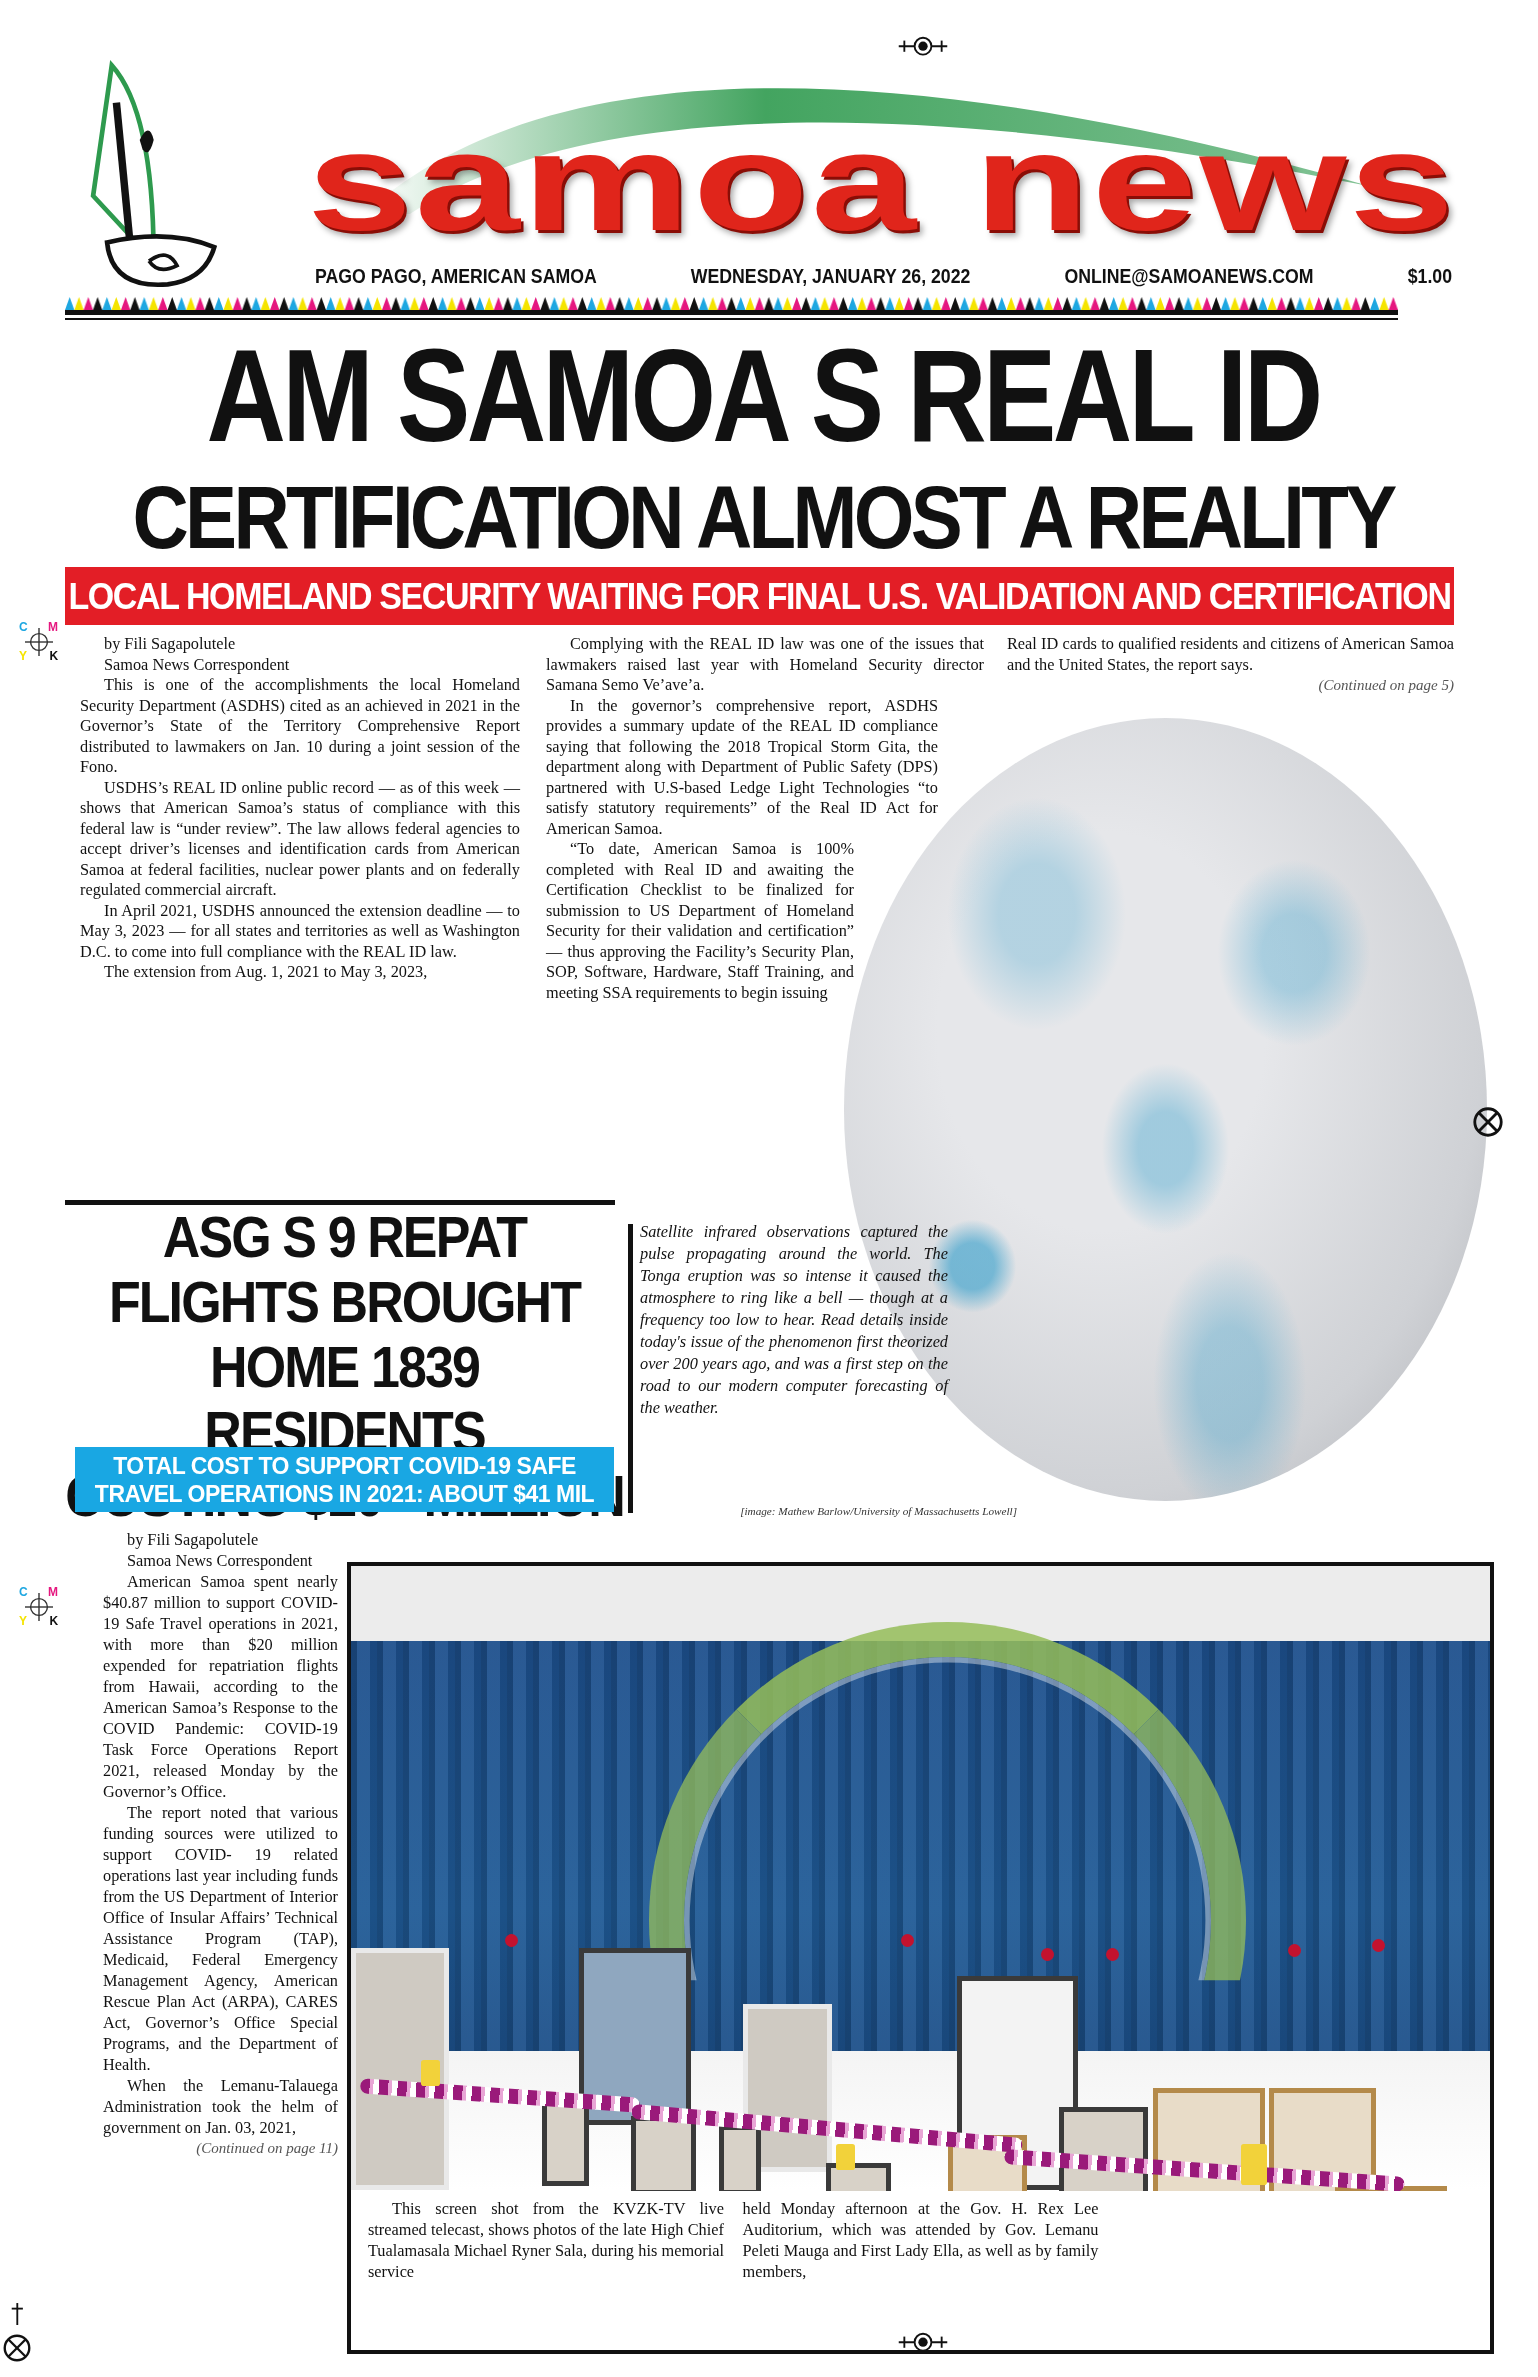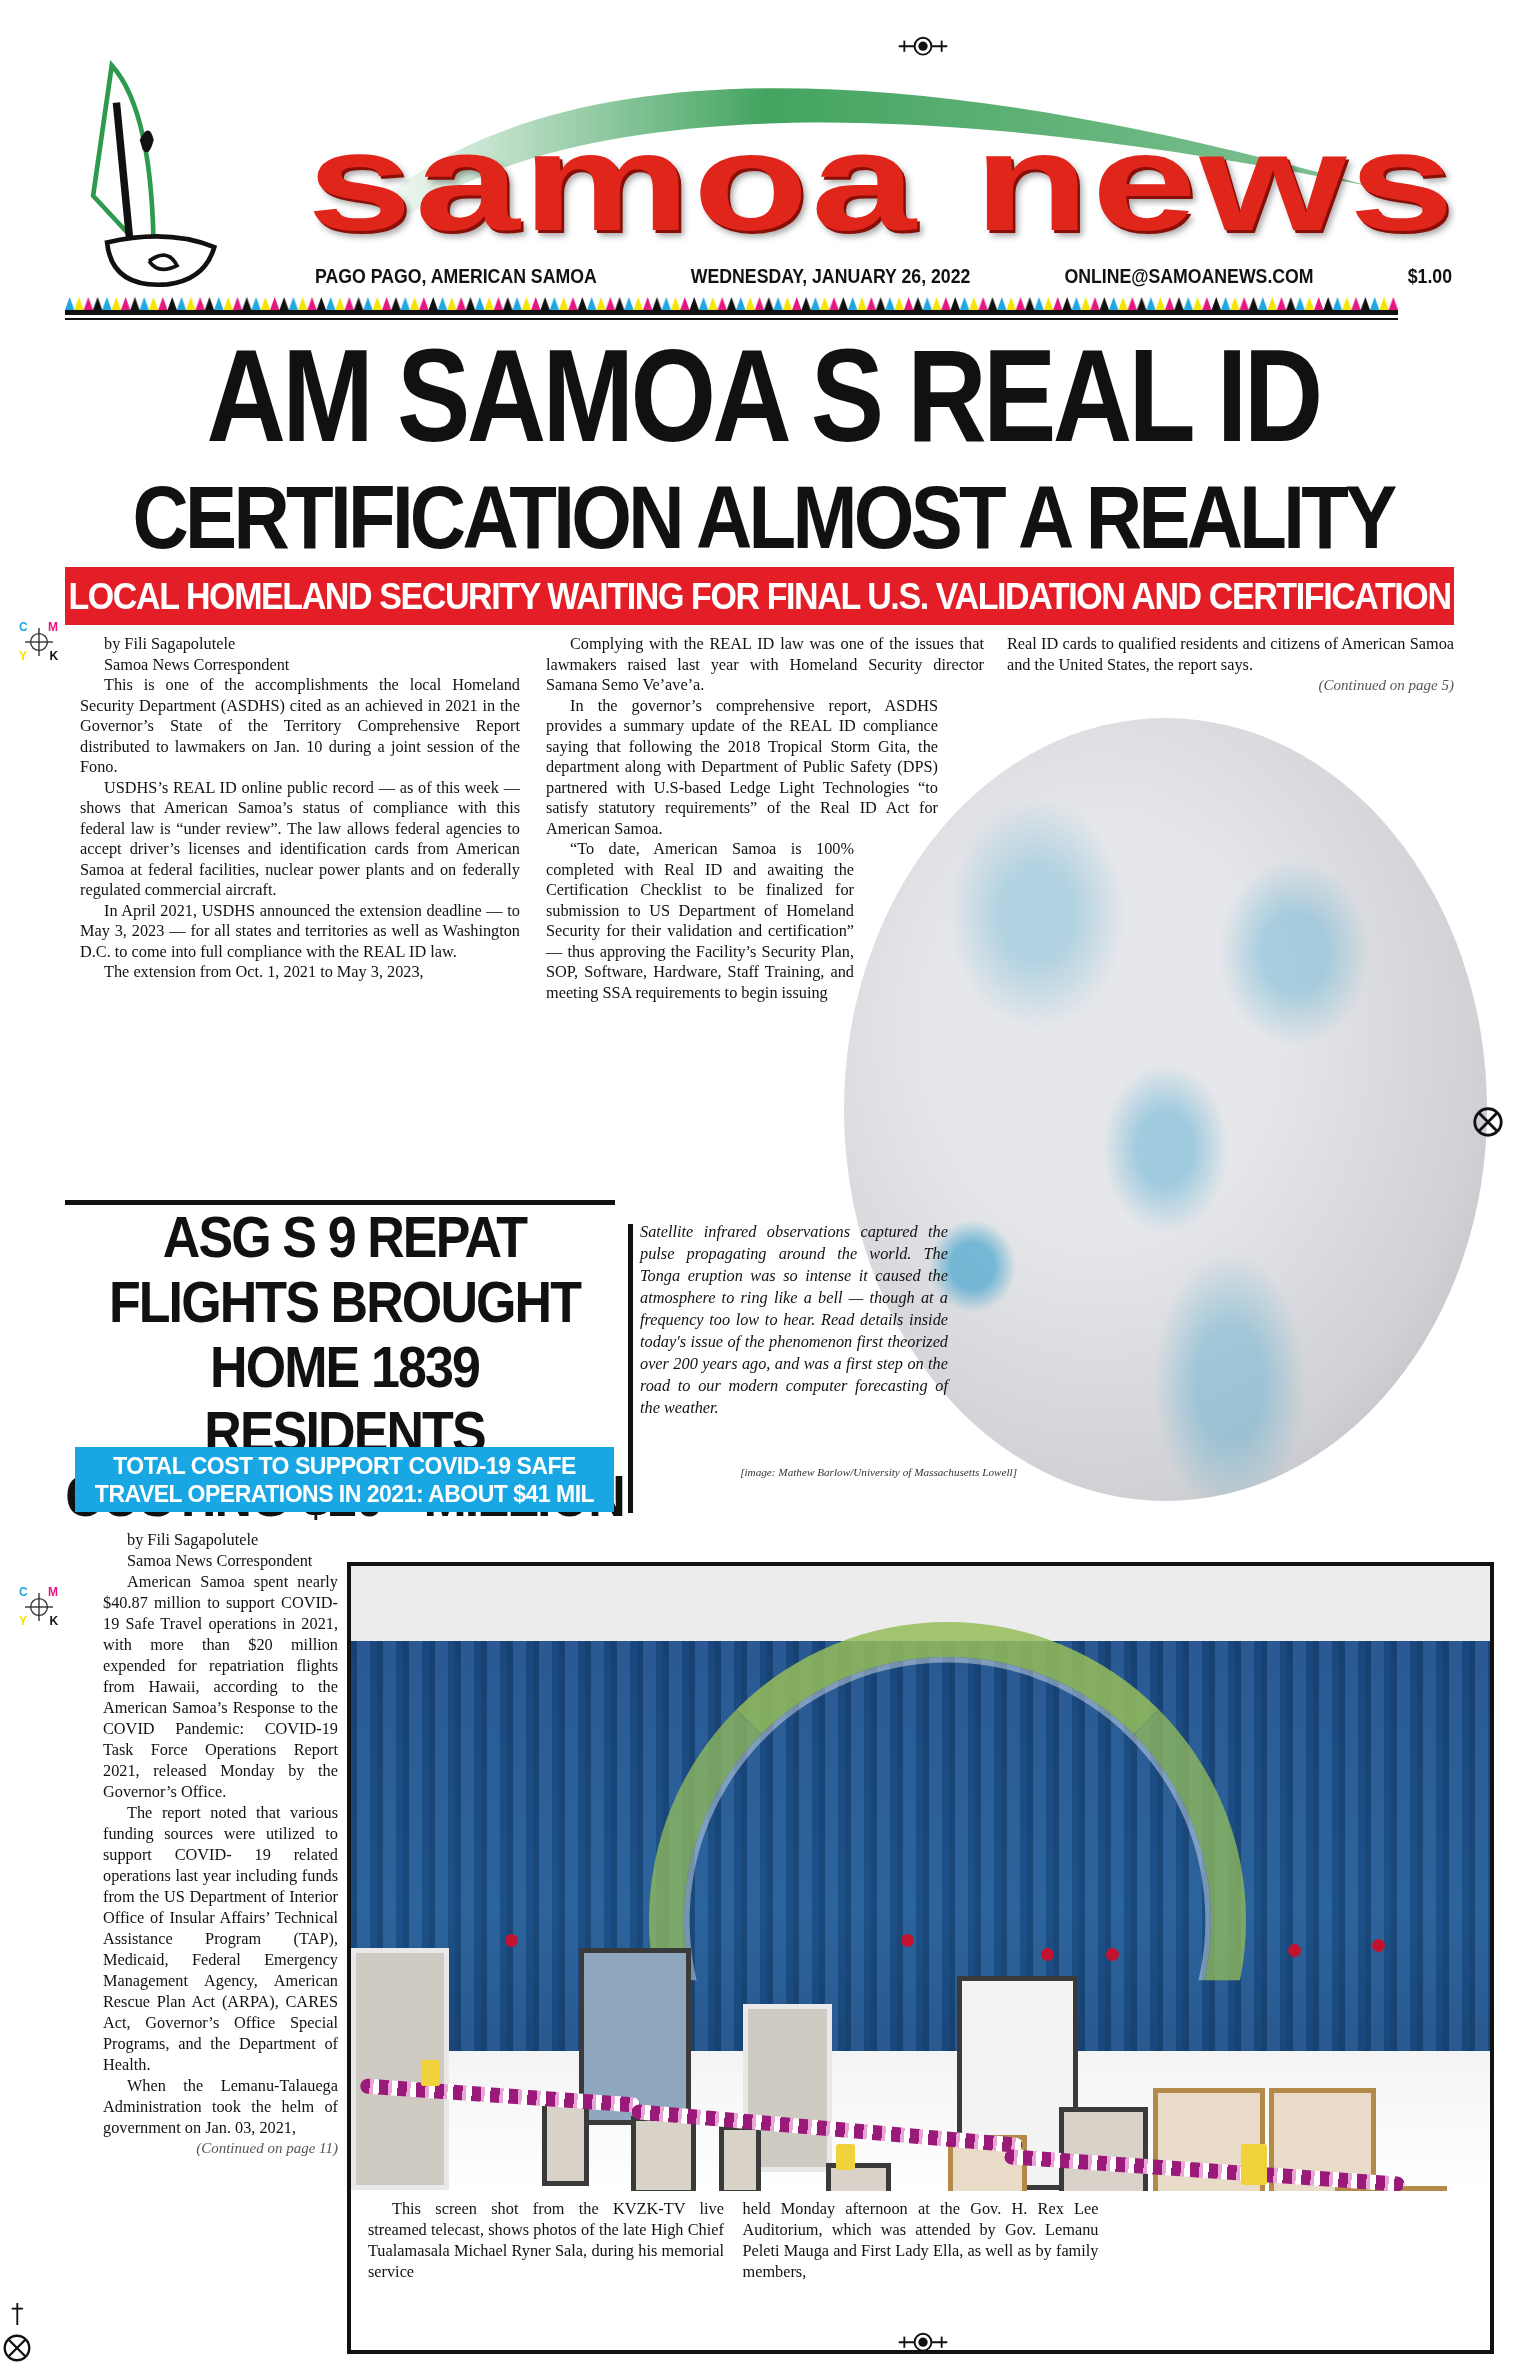--- a/index.html
+++ b/index.html
@@ -99,21 +99,21 @@
     position: absolute; inset: 0; display: flex; flex-direction: column; align-items: center; justify-content: center;
     color: #fff; font-size: 23px; line-height: 28px; letter-spacing: -0.5px; text-align: center;
   }
 
   
   .cap-bar { left: 628px; top: 1224px; width: 4.7px; height: 289px; background: #111; }
   .cap-text {
     left: 640px; top: 1221px; width: 308px;
     font-style: italic; font-size: 16.3px; line-height: 22px; text-align: justify;
   }
-  .img-credit { left: 653px; top: 1466px; width: 364px; font-style: italic; font-size: 11.2px; text-align: right; color: #333; }
+  .img-credit { left: 653px; top: 1505px; width: 364px; font-style: italic; font-size: 11.2px; text-align: right; color: #333; }
 
   
   .col4 { left: 103px; top: 1529px; width: 235px; font-size: 16.3px; line-height: 21px; }
 
   
   .photo-box { left: 347px; top: 1534px; width: 1147px; height: 792px; border: 4.7px solid #111; background: #fff; margin-top: 28px; }
   .photo {
     position: absolute; left: 0; top: 0; width: 100%; height: 625px; overflow: hidden;
     background: linear-gradient(#ececec 0 12%, transparent 12%);
   }
@@ -230,21 +230,21 @@
 </div>
 
 <div class="abs globe"></div>
 
 <div class="col col1">
   <div class="byline">by Fili Sagapolutele</div>
   <div class="byline">Samoa News Correspondent</div>
   <p>This is one of the accomplishments the local Homeland Security Department (ASDHS) cited as an achieved in 2021 in the Governor’s State of the Territory Comprehensive Report distributed to lawmakers on Jan. 10 during a joint session of the Fono.</p>
   <p>USDHS’s REAL ID online public record — as of this week — shows that American Samoa’s status of compliance with this federal law is “under review”. The law allows federal agencies to accept driver’s licenses and identification cards from American Samoa at federal facilities, nuclear power plants and on federally regulated commercial aircraft.</p>
   <p>In April 2021, USDHS announced the extension deadline — to May 3, 2023 — for all states and territories as well as Washington D.C. to come into full compliance with the REAL ID law.</p>
-  <p>The extension from Oct. 1, 2021 to May 3, 2023,</p>
+  <p>The extension from Aug. 1, 2021 to May 3, 2023,</p>
 </div>
 
 <div class="col col2">
   <p>Complying with the REAL ID law was one of the issues that lawmakers raised last year with Homeland Security director Samana Semo Ve’ave’a.</p>
   <p style="width:392px;">In the governor’s comprehensive report, ASDHS provides a summary update of the REAL ID compliance saying that following the 2018 Tropical Storm Gita, the department along with Department of Public Safety (DPS) partnered with U.S-based Ledge Light Technologies “to satisfy statutory requirements” of the Real ID Act for American Samoa.</p>
   <p style="width:308px;">“To date, American Samoa is 100% completed with Real ID and awaiting the Certification Checklist to be finalized for submission to US Department of Homeland Security for their validation and certification” — thus approving the Facility’s Security Plan, SOP, Software, Hardware, Staff Training, and meeting SSA requirements to begin issuing</p>
 </div>
 
 <div class="col col3">
   <div>Real ID cards to qualified residents and citizens of American Samoa and the United States, the report says.</div>

